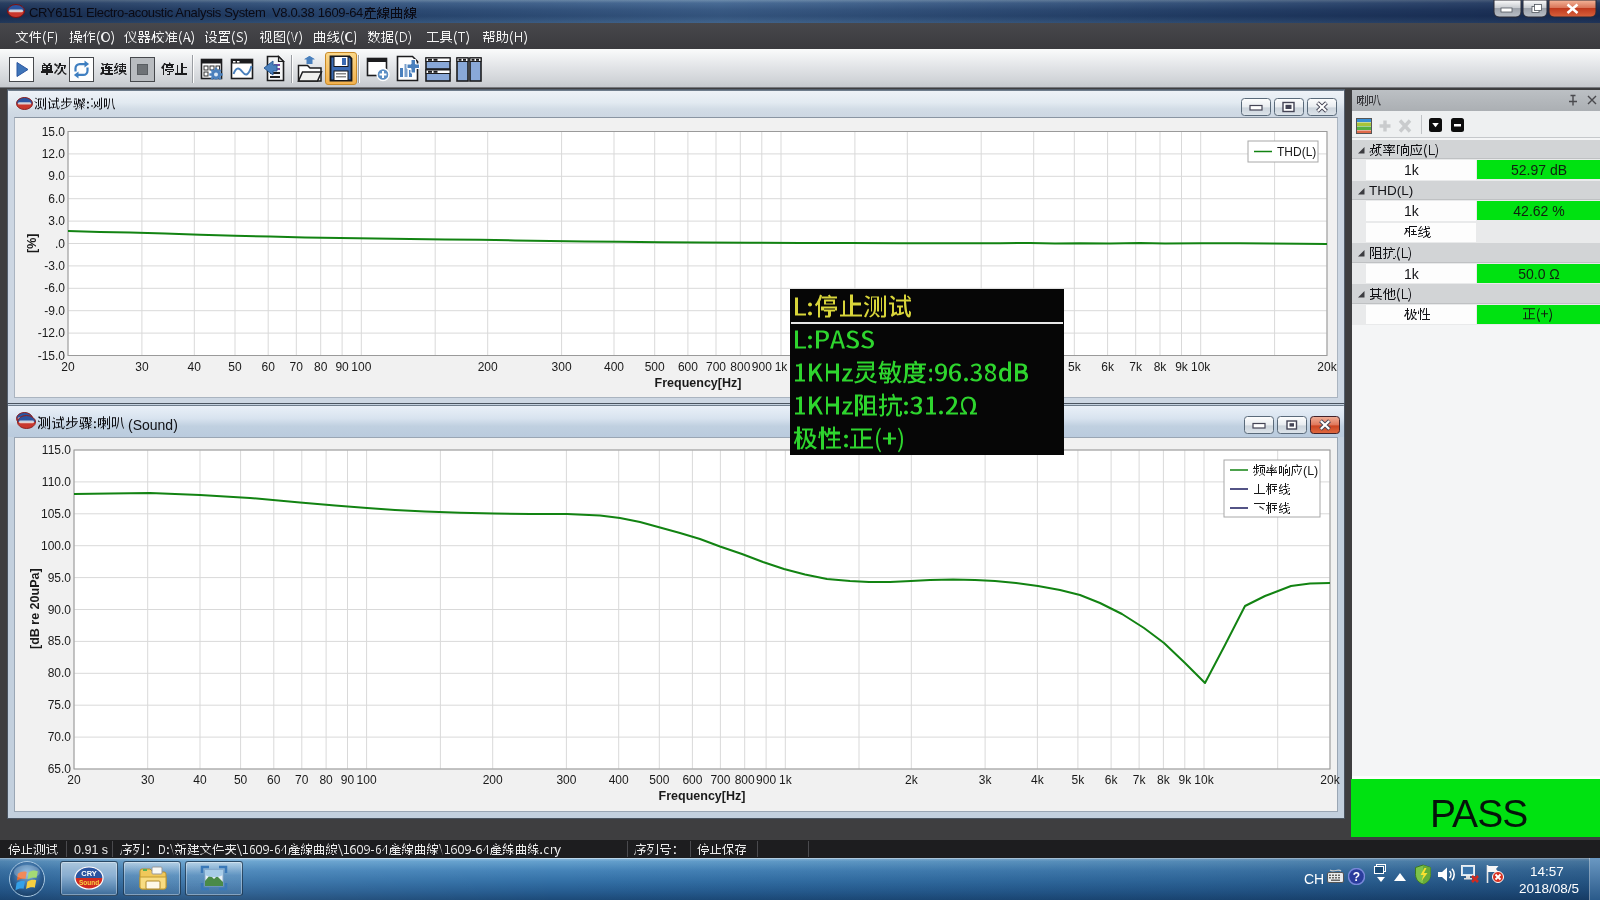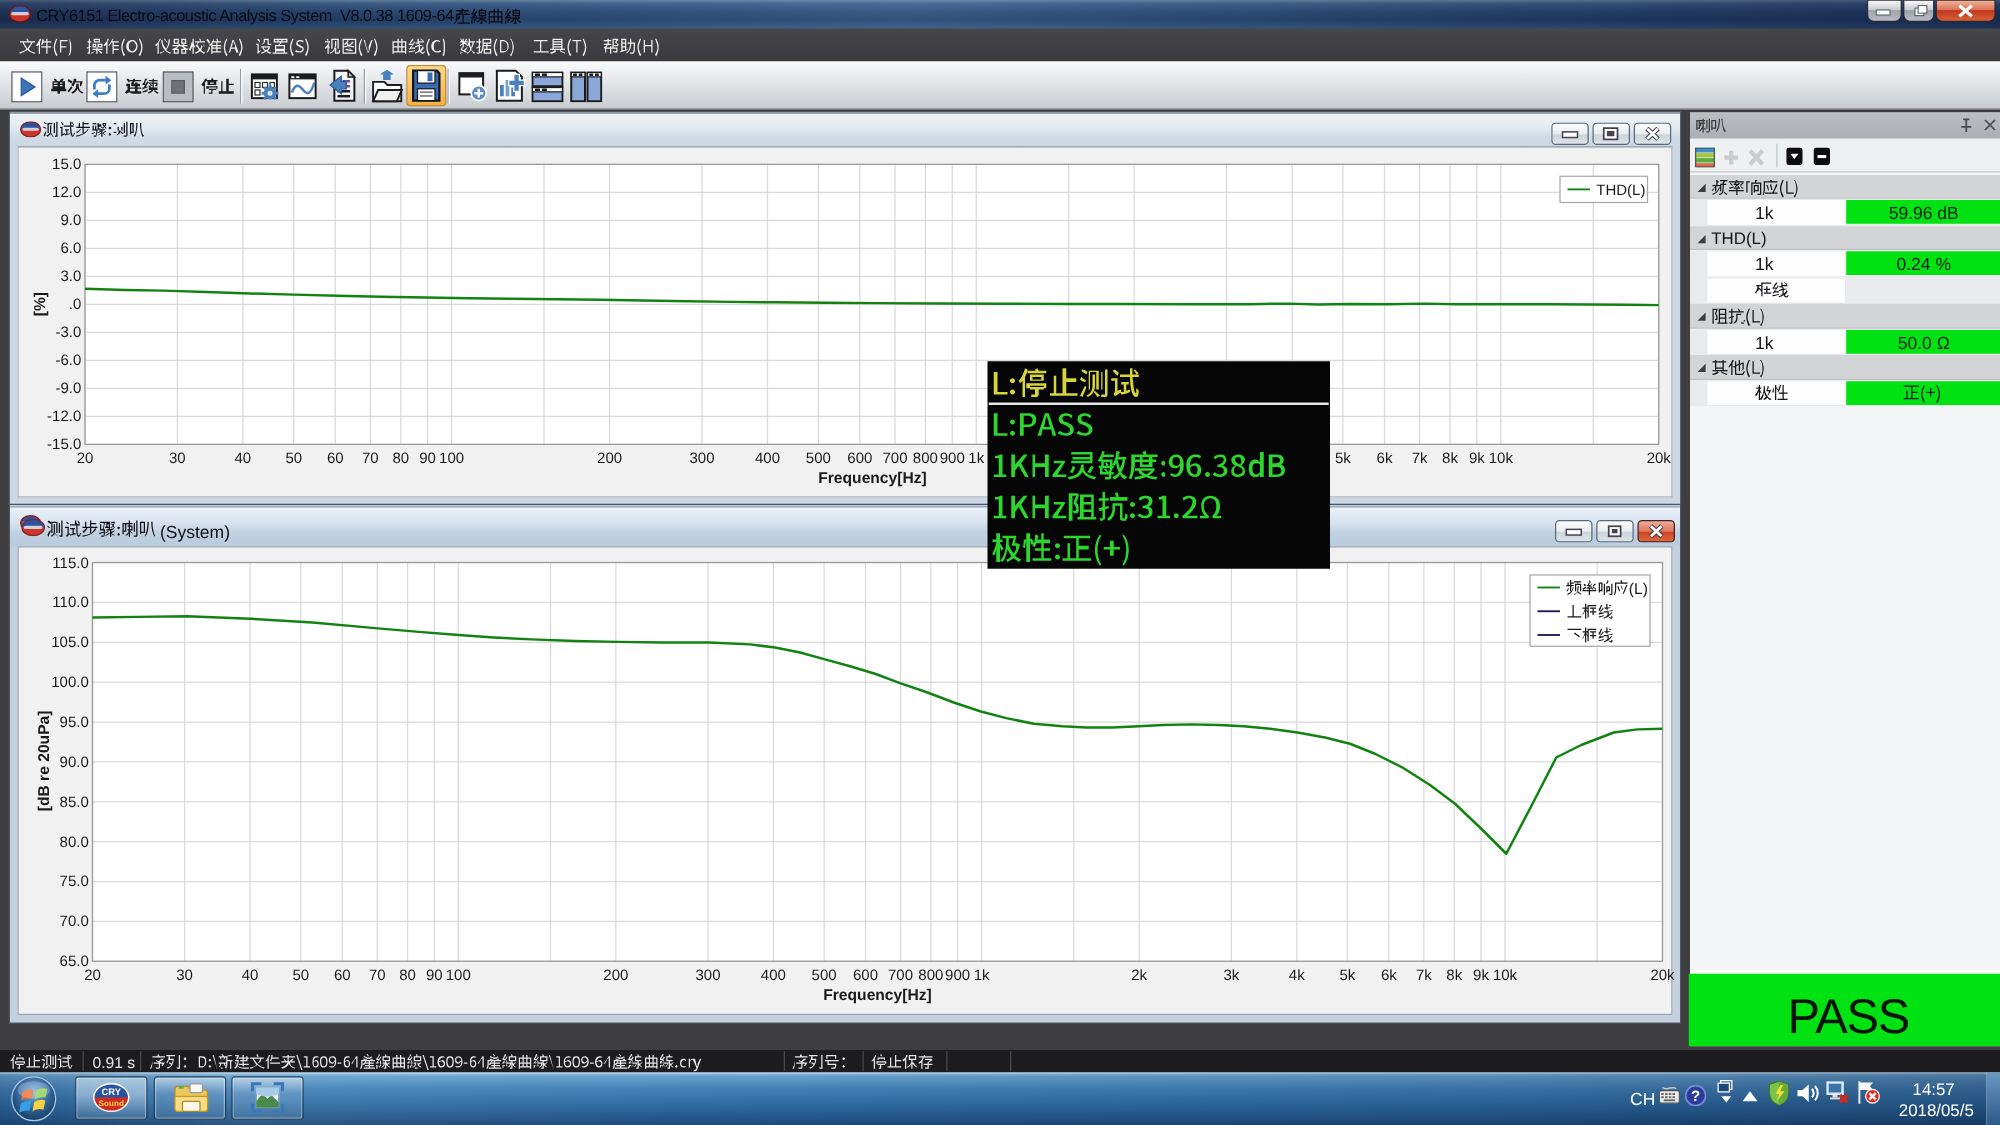--- a/index.html
+++ b/index.html
@@ -314,21 +314,21 @@
 <ellipse cx="9.5" cy="7" rx="9" ry="6.5" fill="#c9372c"></ellipse>
 <path d="M.5 7a9 6.5 0 0 1 18 0z" fill="#2b54a0"></path>
 <ellipse cx="9.5" cy="7" rx="9" ry="6.5" fill="none" stroke="#8a2020"></ellipse>
 <rect x="2" y="5.6" width="15" height="2.6" rx="1.3" fill="#e8e8e8" opacity=".85"></rect>
   </svg>
 <div style="position:absolute;left:37px;top:416.0px;">
     <svg width="88" height="14" viewBox="0 -12.3 88 14" style="display:block;overflow:visible">
       <path d="M7 -1C8 -1 8 0 9 1L9 1C9 -0 8 -1 7 -2ZM4 -11V-2H5V-10H8V-2H9V-11ZM12 -12V-0C12 0 12 0 12 0C12 0 11 0 10 0C10 0 11 1 11 1C12 1 12 1 13 1C13 1 13 0 13 -0V-12ZM10 -10V-2H11V-10ZM6 -9V-4C6 -2 6 -1 4 0C4 1 4 1 4 1C7 -0 7 -2 7 -4V-9ZM1 -11C2 -10 3 -10 3 -9L4 -10C4 -11 3 -11 2 -12ZM1 -7C1 -7 2 -6 3 -6L3 -6C3 -7 2 -7 1 -8ZM1 0 2 1C2 -0 3 -2 4 -4L3 -4C2 -3 1 -1 1 0Z M16 -11C16 -10 17 -9 18 -9L18 -9C18 -10 17 -11 16 -11ZM25 -11C25 -11 26 -10 26 -9L27 -10C27 -10 26 -11 26 -12ZM15 -7V-6H17V-1C17 -1 16 -0 16 -0C16 0 16 1 17 1C17 1 17 0 19 -1C19 -2 19 -2 19 -2L18 -1V-7ZM23 -12 23 -9H19V-8H24C24 -3 24 1 26 1C27 1 27 0 28 -2C27 -2 27 -2 27 -2C27 -1 26 -0 26 -0C25 -0 25 -4 25 -8H27V-9H25C24 -10 24 -11 24 -12ZM19 -1 19 0C21 -0 22 -1 24 -1L23 -2L22 -2V-5H23V-6H19V-5H21V-1Z M32 -6C31 -5 30 -4 29 -3C29 -3 30 -2 30 -2C31 -3 32 -4 33 -6ZM31 -11V-7H29V-6H35V-2H36C34 -1 31 -0 29 0C29 0 29 1 29 1C35 0 38 -2 40 -5L39 -6C38 -4 37 -3 36 -2V-6H41V-7H36V-9H40V-10H36V-12H35V-7H32V-11Z M50 -4C49 -3 48 -3 47 -2C48 -2 48 -2 48 -2C49 -2 50 -3 50 -4ZM42 -2 43 -1C44 -2 45 -2 46 -2L46 -3C44 -3 43 -2 42 -2ZM54 -4C54 -4 53 -3 52 -3C52 -3 52 -3 52 -3V-4C53 -5 54 -5 54 -5L54 -6C52 -5 50 -5 48 -5C48 -5 48 -4 48 -4C49 -4 50 -4 51 -4V-2L50 -2C49 -1 48 -1 47 -0C47 0 48 0 48 0C49 -0 50 -1 51 -2V1H52V-2C52 -1 53 -0 55 0C55 0 55 -0 55 -0C54 -1 53 -1 52 -2C53 -2 54 -3 55 -4ZM52 -9C52 -9 53 -8 53 -8C53 -7 52 -7 51 -6L51 -7L51 -7V-10H51V-11H47V-10H48V-7L47 -7L47 -6L50 -6V-5H51V-6L51 -6L51 -6C52 -6 52 -6 52 -6C52 -6 53 -7 53 -7C54 -7 54 -6 55 -6L55 -6C55 -7 54 -7 54 -8C54 -9 55 -10 55 -11L55 -11L54 -11L54 -11H52V-10H54C54 -10 54 -9 53 -9C53 -9 53 -9 52 -10ZM49 -10H50V-10H49ZM49 -9H50V-8H49ZM49 -8H50V-7L49 -7ZM43 -9C43 -8 43 -6 43 -4H46C46 -1 46 -0 46 0C45 0 45 0 45 0C45 0 44 0 44 0C44 0 44 1 44 1C45 1 45 1 46 1C46 1 46 1 46 1C47 0 47 -1 47 -5C47 -5 47 -5 47 -5H46C46 -7 47 -9 47 -11H43V-10H46C46 -9 46 -7 45 -5H44C44 -6 44 -8 44 -9Z M58 -5C58 -5 59 -6 59 -6C59 -7 58 -7 58 -7C57 -7 57 -7 57 -6C57 -6 57 -5 58 -5ZM58 0C58 0 59 -0 59 -1C59 -1 58 -2 58 -2C57 -2 57 -1 57 -1C57 -0 57 0 58 0Z M70 -10V-3H71V-10ZM72 -12V-0C72 0 72 0 72 0C71 0 71 0 70 0C70 0 70 1 70 1C71 1 72 1 72 1C73 1 73 0 73 -0V-12ZM65 -8V-4H66C66 -3 65 -1 63 -0C64 -0 64 0 64 0C65 -0 66 -1 66 -3V1H67V-3C68 -2 69 -2 69 -1L69 -2C69 -2 68 -3 67 -4V-4H69V-8H67V-9H69V-10H67V-12H66V-10H64V-9H66V-8ZM65 -7H66V-5H65ZM67 -7H68V-5H67ZM61 -10V-1H62V-3H64V-10ZM62 -9H63V-4H62Z M85 -11 84 -11C84 -6 85 -1 87 1C87 1 87 0 87 0C86 -2 85 -6 85 -11ZM81 -11C81 -6 80 -2 79 0C79 0 79 1 79 1C81 -1 82 -5 82 -11ZM75 -11V-1H76V-2H79V-11ZM76 -10H78V-3H76Z" fill="#101014"></path>
     </svg>
   </div>
-<div style="position:absolute;left:128px;top:417px;font-size:14px;line-height:17px;color:#101014;white-space:pre;">(System)</div>
+<div style="position:absolute;left:128px;top:417px;font-size:14px;line-height:17px;color:#101014;white-space:pre;">(Sound)</div>
 <svg class="abs" style="left:1244px;top:416px" width="97" height="18">
     <defs>
       <linearGradient id="pbg416" x1="0" y1="0" x2="0" y2="1">
 <stop offset="0" stop-color="#fefefe"></stop>
         <stop offset=".5" stop-color="#e8ecf0"></stop>
         <stop offset=".55" stop-color="#ccd4dc"></stop>
         <stop offset="1" stop-color="#dde4ea"></stop>
       </linearGradient>
 <linearGradient id="pbr416" x1="0" y1="0" x2="0" y2="1">
 <stop offset="0" stop-color="#f0b099"></stop>
@@ -456,31 +456,31 @@
   </svg>
 <div style="position:absolute;left:1369px;top:142.5px;">
     <svg width="70" height="14" viewBox="0 -11.9 70 14" style="display:block;overflow:visible">
       <path d="M9 -7C9 -2 9 -0 6 0C6 1 6 1 7 1C10 0 10 -2 10 -7ZM10 -1C11 -0 12 1 12 1L13 0C12 -0 11 -1 10 -2ZM6 -5C5 -2 4 -1 1 0C1 1 1 1 1 1C4 0 6 -2 7 -5ZM2 -5C2 -4 1 -3 0 -3C1 -3 1 -2 1 -2C2 -3 2 -4 3 -5ZM7 -8V-2H8V-7H12V-2H12V-8H10L11 -10H13V-11H7V-10H10C9 -9 9 -9 9 -8ZM2 -10V-7H1V-6H3V-2H4V-6H7V-7H5V-9H6V-10H5V-11H4V-7H2V-10Z M25 -9C24 -8 23 -7 23 -7L24 -6C24 -7 25 -8 26 -8ZM14 -5 15 -4C16 -4 17 -5 18 -5L18 -6C16 -5 15 -5 14 -5ZM15 -8C15 -8 16 -7 17 -6L17 -7C17 -8 16 -8 15 -9ZM23 -6C24 -5 25 -4 25 -4L26 -4C25 -5 24 -6 23 -6ZM14 -3V-2H20V1H21V-2H26V-3H21V-4H20V-3ZM19 -11C20 -11 20 -10 20 -10H14V-9H19C19 -9 19 -8 18 -8C18 -8 18 -7 18 -7C18 -7 18 -7 18 -7C18 -7 19 -7 20 -7C19 -6 19 -6 19 -5C18 -5 18 -5 18 -5C18 -4 18 -4 18 -4C18 -4 19 -4 22 -4C22 -4 22 -4 22 -4L23 -4C23 -5 22 -6 22 -6L21 -6C21 -6 21 -5 22 -5L19 -5C20 -6 22 -7 23 -8L22 -9C22 -8 21 -8 21 -8L19 -8C20 -8 20 -9 20 -9H26V-10H21C21 -11 21 -11 20 -11Z M28 -10V-1H29V-3H31V-10ZM29 -9H31V-3H29ZM35 -11C35 -11 35 -10 35 -9H32V1H33V-8H39V-0C39 0 39 0 38 0C38 0 38 0 37 0C37 0 37 1 37 1C38 1 39 1 39 1C40 1 40 0 40 -0V-9H36C36 -10 36 -10 37 -11ZM35 -6H37V-3H35ZM34 -7V-1H35V-2H38V-7Z M44 -7C45 -5 45 -3 46 -2L46 -2C46 -4 46 -5 45 -7ZM47 -7C47 -6 48 -4 48 -3L49 -3C49 -4 48 -6 48 -8ZM47 -11C47 -11 47 -10 48 -10H42V-6C42 -4 42 -1 41 1C41 1 42 1 42 1C43 -1 43 -4 43 -6V-9H53V-10H49C49 -10 48 -11 48 -11ZM43 -1V0H53V-1H50C51 -3 52 -5 53 -7L52 -8C51 -5 50 -3 49 -1Z M57 3 58 2C57 0 56 -2 56 -4C56 -6 57 -9 58 -11L57 -11C56 -9 55 -7 55 -4C55 -2 56 1 57 3Z M60 0H66V-1H61V-10H60Z M67 3C68 1 69 -2 69 -4C69 -7 68 -9 67 -11L66 -11C68 -9 68 -6 68 -4C68 -2 68 0 66 2Z" fill="#141418"></path>
     </svg>
   </div>
 <div class="abs" style="left:1352px;top:159.0px;width:248px;height:21.5px;background:#e9eaeb"></div>
 <div class="abs" style="left:1366px;top:160.0px;width:110px;height:19.5px;background:#fdfdfd"></div>
 <div class="abs" style="left:1477px;top:160.2px;width:123px;height:19.1px;background:#00e211"></div>
 <div style="position:absolute;left:1404px;top:162.2px;font-size:14px;line-height:17px;color:#141418;white-space:pre;">1k</div>
-<div style="position:absolute;left:1499px;top:162.2px;font-size:14px;line-height:17px;color:#102010;white-space:pre;width:80px;text-align:center">59.96 dB</div>
+<div style="position:absolute;left:1499px;top:162.2px;font-size:14px;line-height:17px;color:#102010;white-space:pre;width:80px;text-align:center">52.97 dB</div>
 <div class="abs" style="left:1352px;top:180.5px;width:248px;height:19.5px;background:#d2d4d6;border-bottom:1px solid #bfc1c3"></div>
 <svg class="abs" style="left:1357px;top:186.5px" width="9" height="9">
     <path d="M7.5 1v6.5H1z" fill="#3c3c40"></path>
   </svg>
 <div style="position:absolute;left:1369px;top:182.5px;font-size:13.5px;line-height:16px;color:#141418;white-space:pre;">THD(L)</div>
 <div class="abs" style="left:1352px;top:200.0px;width:248px;height:21.5px;background:#e9eaeb"></div>
 <div class="abs" style="left:1366px;top:201.0px;width:110px;height:19.5px;background:#fdfdfd"></div>
 <div class="abs" style="left:1477px;top:201.2px;width:123px;height:19.1px;background:#00e211"></div>
 <div style="position:absolute;left:1404px;top:203.2px;font-size:14px;line-height:17px;color:#141418;white-space:pre;">1k</div>
-<div style="position:absolute;left:1499px;top:203.2px;font-size:14px;line-height:17px;color:#102010;white-space:pre;width:80px;text-align:center">0.24 %</div>
+<div style="position:absolute;left:1499px;top:203.2px;font-size:14px;line-height:17px;color:#102010;white-space:pre;width:80px;text-align:center">42.62 %</div>
 <div class="abs" style="left:1352px;top:221.5px;width:248px;height:21.5px;background:#e9eaeb"></div>
 <div class="abs" style="left:1366px;top:222.5px;width:110px;height:19.5px;background:#fdfdfd"></div>
 <div style="position:absolute;left:1404px;top:225.0px;">
     <svg width="27" height="14" viewBox="0 -11.9 27 14" style="display:block;overflow:visible">
       <path d="M13 -11H5V0H13V-0H6V-10H13ZM7 -3V-2H13V-3H10V-5H12V-6H10V-8H12V-8H7V-8H9V-6H7V-5H9V-3ZM3 -11V-9H1V-8H2C2 -6 1 -4 0 -3C1 -2 1 -2 1 -2C1 -3 2 -4 3 -5V1H3V-6C4 -5 4 -5 5 -4L5 -5C5 -5 4 -7 3 -7V-8H5V-9H3V-11Z M14 -1 14 0C16 -0 17 -1 19 -1L19 -2C17 -1 15 -1 14 -1ZM23 -11C24 -10 25 -10 25 -9L26 -10C25 -10 24 -11 24 -11ZM14 -6C15 -6 15 -6 17 -6C16 -5 16 -5 15 -4C15 -4 15 -3 14 -3C14 -3 14 -3 15 -2C15 -3 15 -3 19 -3C19 -4 19 -4 19 -4L16 -4C17 -5 18 -7 19 -8L18 -9C18 -8 18 -7 17 -7L15 -7C16 -8 17 -9 18 -11L17 -11C16 -10 15 -8 15 -8C15 -7 14 -7 14 -7C14 -6 14 -6 14 -6ZM25 -5C25 -4 24 -3 23 -2C23 -3 23 -4 23 -5L26 -6L26 -6L23 -6C23 -6 23 -7 22 -8L26 -8L26 -9L22 -9C22 -9 22 -10 22 -11H21C21 -10 21 -9 21 -8L19 -8L20 -7L22 -7C22 -7 22 -6 22 -6L19 -5L19 -4L22 -5C22 -4 22 -3 22 -2C21 -1 20 -0 19 0C19 0 19 1 19 1C21 0 22 -0 23 -1C23 0 24 1 25 1C26 1 26 1 27 -1C26 -1 26 -1 26 -1C26 -0 26 0 25 0C25 0 24 -0 24 -1C25 -2 26 -3 26 -4Z" fill="#141418"></path>
     </svg>
   </div>
 <div class="abs" style="left:1352px;top:243.0px;width:248px;height:19.5px;background:#d2d4d6;border-bottom:1px solid #bfc1c3"></div>
 <svg class="abs" style="left:1357px;top:249.0px" width="9" height="9">
     <path d="M7.5 1v6.5H1z" fill="#3c3c40"></path>
@@ -667,14 +667,14 @@
     <rect x="3" y="13" width="8" height="1.5" fill="#ddd"></rect>
 <path d="M11 11l6 6M17 11l-6 6" stroke="#d02a20" stroke-width="2.6"></path>
   </svg>
 <svg class="abs" style="left:1485px;top:864px" width="19" height="20">
 <path d="M2.5 1v18" stroke="#e8e8e8" stroke-width="1.6"></path>
 <path d="M2.5 2h11l-2.5 3 2.5 3h-11z" fill="#f8f8f8"></path>
 <circle cx="13" cy="13" r="5.5" fill="#d83020" stroke="#fff" stroke-width="1"></circle>
 <path d="M10.5 10.5l5 5M15.5 10.5l-5 5" stroke="#fff" stroke-width="1.8"></path>
   </svg>
 <div style="position:absolute;left:1530px;top:864px;font-size:13.5px;line-height:16px;color:#fff;white-space:pre;">14:57</div>
-<div style="position:absolute;left:1519px;top:881px;font-size:13.5px;line-height:16px;color:#fff;white-space:pre;">2018/05/5</div>
+<div style="position:absolute;left:1519px;top:881px;font-size:13.5px;line-height:16px;color:#fff;white-space:pre;">2018/08/5</div>
 <div class="abs" style="left:1589px;top:858px;width:1px;height:42px;background:rgba(255,255,255,.4)"></div>
 <div class="abs" style="left:1590px;top:858px;width:10px;height:42px;background:linear-gradient(180deg,#6a98c2,#2a5a8a)"></div>
 </body></html>

